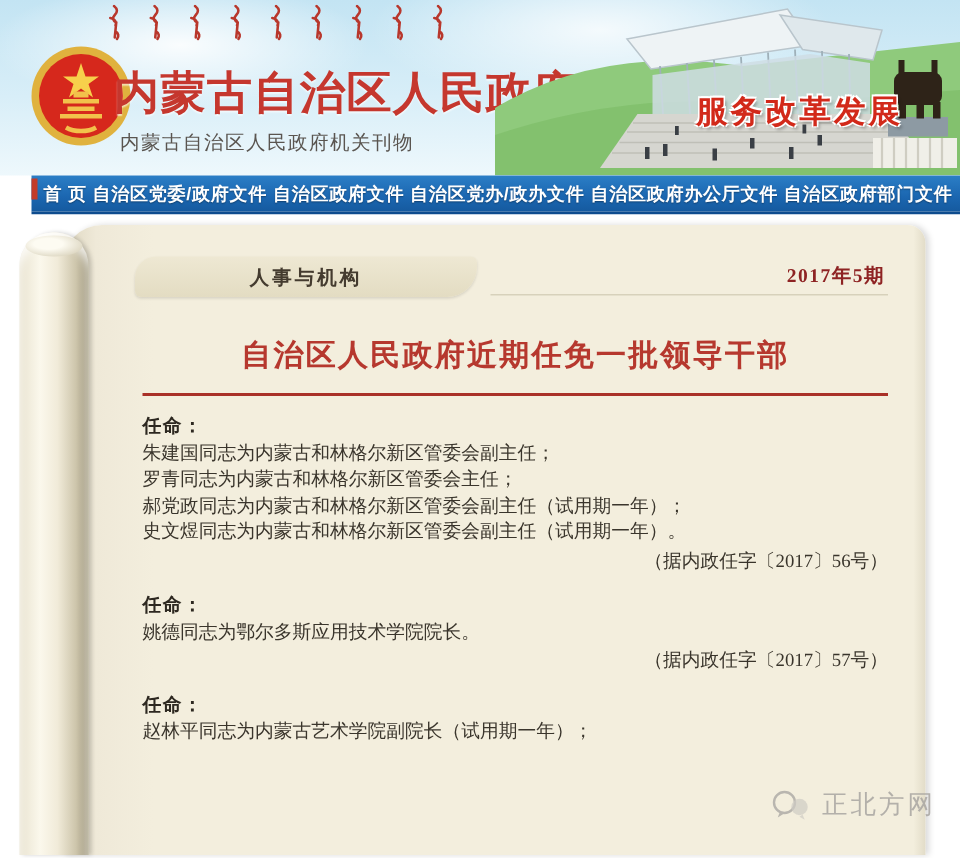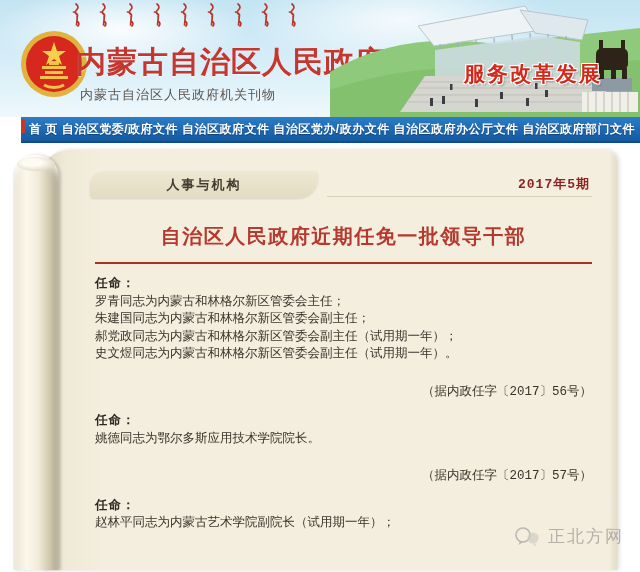--- a/index.html
+++ b/index.html
@@ -53,21 +53,21 @@
   }
 
   
   .content { position:relative; width:640px; height:427px; background:#fff; }
   .sheet {
     position:absolute; left:42px; right:23px; top:7px; bottom:0;
     background:linear-gradient(90deg,#ddd6c0 0px,#efe9d8 22px,#f3eedd 60px,#f3eedd calc(100% - 8px),#e2dcc8 100%);
     border-radius:26px 12px 0 0;
     box-shadow:2px 0 4px rgba(0,0,0,.15);
     padding:0 25px 0 53px;
-    font-family:Liberation Mono, monospace;
+    font-family:Liberation Serif, serif;
   }
   .roll {
     position:absolute; left:13px; top:12px; bottom:0; width:46px;
     background:linear-gradient(90deg,#e9e3d0 0%, #fbf8ec 30%, #f1ebd9 55%, #cdc5ab 82%, #a9a188 96%, #97906f 100%);
     border-radius:22px 22px 0 0;
     box-shadow:inset 0 6px 6px rgba(255,255,255,.8), 2px 0 3px rgba(0,0,0,.18);
   }
   .roll::before {
     content:""; position:absolute; left:4px; top:2px; width:38px; height:14px;
     border-radius:50%;
@@ -93,21 +93,21 @@
 
   .article-title {
     margin-top:25px; text-align:center;
     font-size:20px; font-weight:bold; color:#b6382e; letter-spacing:1.5px;
   }
   .rule { margin-top:12px; height:2px; background:#a93128; }
 
   .section { margin-top:12px; }
   .section p { font-size:12.5px; line-height:17.5px; color:#3a352c; }
   .section .heading { font-weight:bold; color:#2d2820; letter-spacing:1px; }
-  .section .citation { text-align:right; margin-top:20px; color:#39342b; }
+  .section .citation { text-align:right; margin-top:2px; color:#39342b; }
 
   .watermark {
     position:absolute; right:16px; bottom:22px;
     display:flex; align-items:center; gap:8px;
     color:#a9a6a2; opacity:.85; font-size:17px; letter-spacing:2px;
     font-family:"Liberation Sans", sans-serif;
   }
 </style>
 </head>
 <body>
@@ -217,22 +217,22 @@
           <span>人事与机构</span>
         </div>
         <div class="issue">2017年5期</div>
       </div>
 
       <h2 class="article-title">自治区人民政府近期任免一批领导干部</h2>
       <div class="rule"></div>
 
       <div class="section">
         <p class="heading">任命：</p>
+        <p>朱建国同志为内蒙古和林格尔新区管委会副主任；</p>
         <p>罗青同志为内蒙古和林格尔新区管委会主任；</p>
-        <p>朱建国同志为内蒙古和林格尔新区管委会副主任；</p>
         <p>郝党政同志为内蒙古和林格尔新区管委会副主任（试用期一年）；</p>
         <p>史文煜同志为内蒙古和林格尔新区管委会副主任（试用期一年）。</p>
         <p class="citation">（据内政任字〔2017〕56号）</p>
       </div>
 
       <div class="section">
         <p class="heading">任命：</p>
         <p>姚德同志为鄂尔多斯应用技术学院院长。</p>
         <p class="citation">（据内政任字〔2017〕57号）</p>
       </div>

